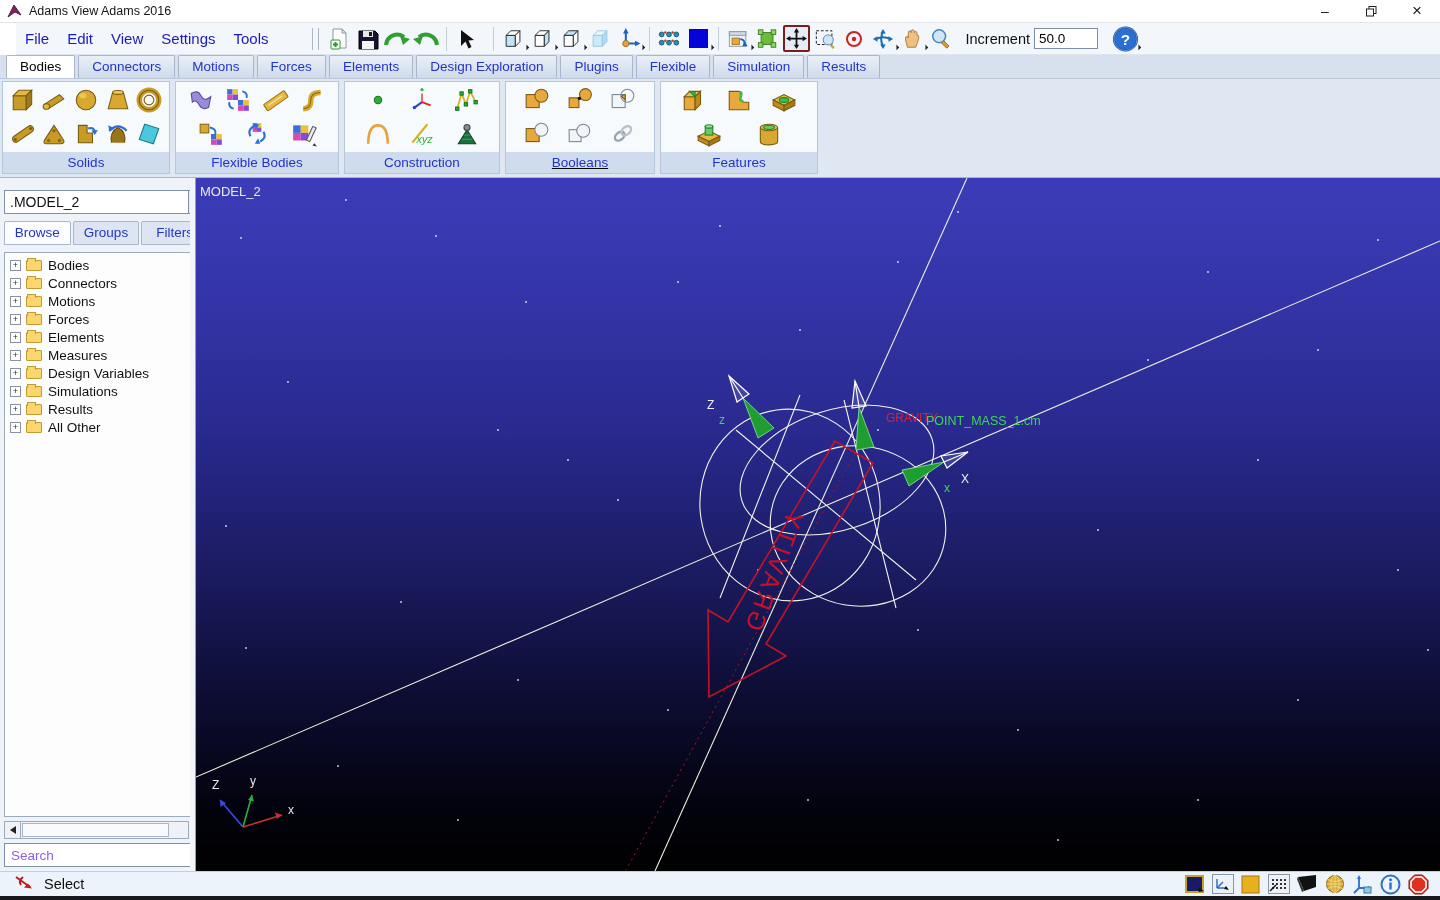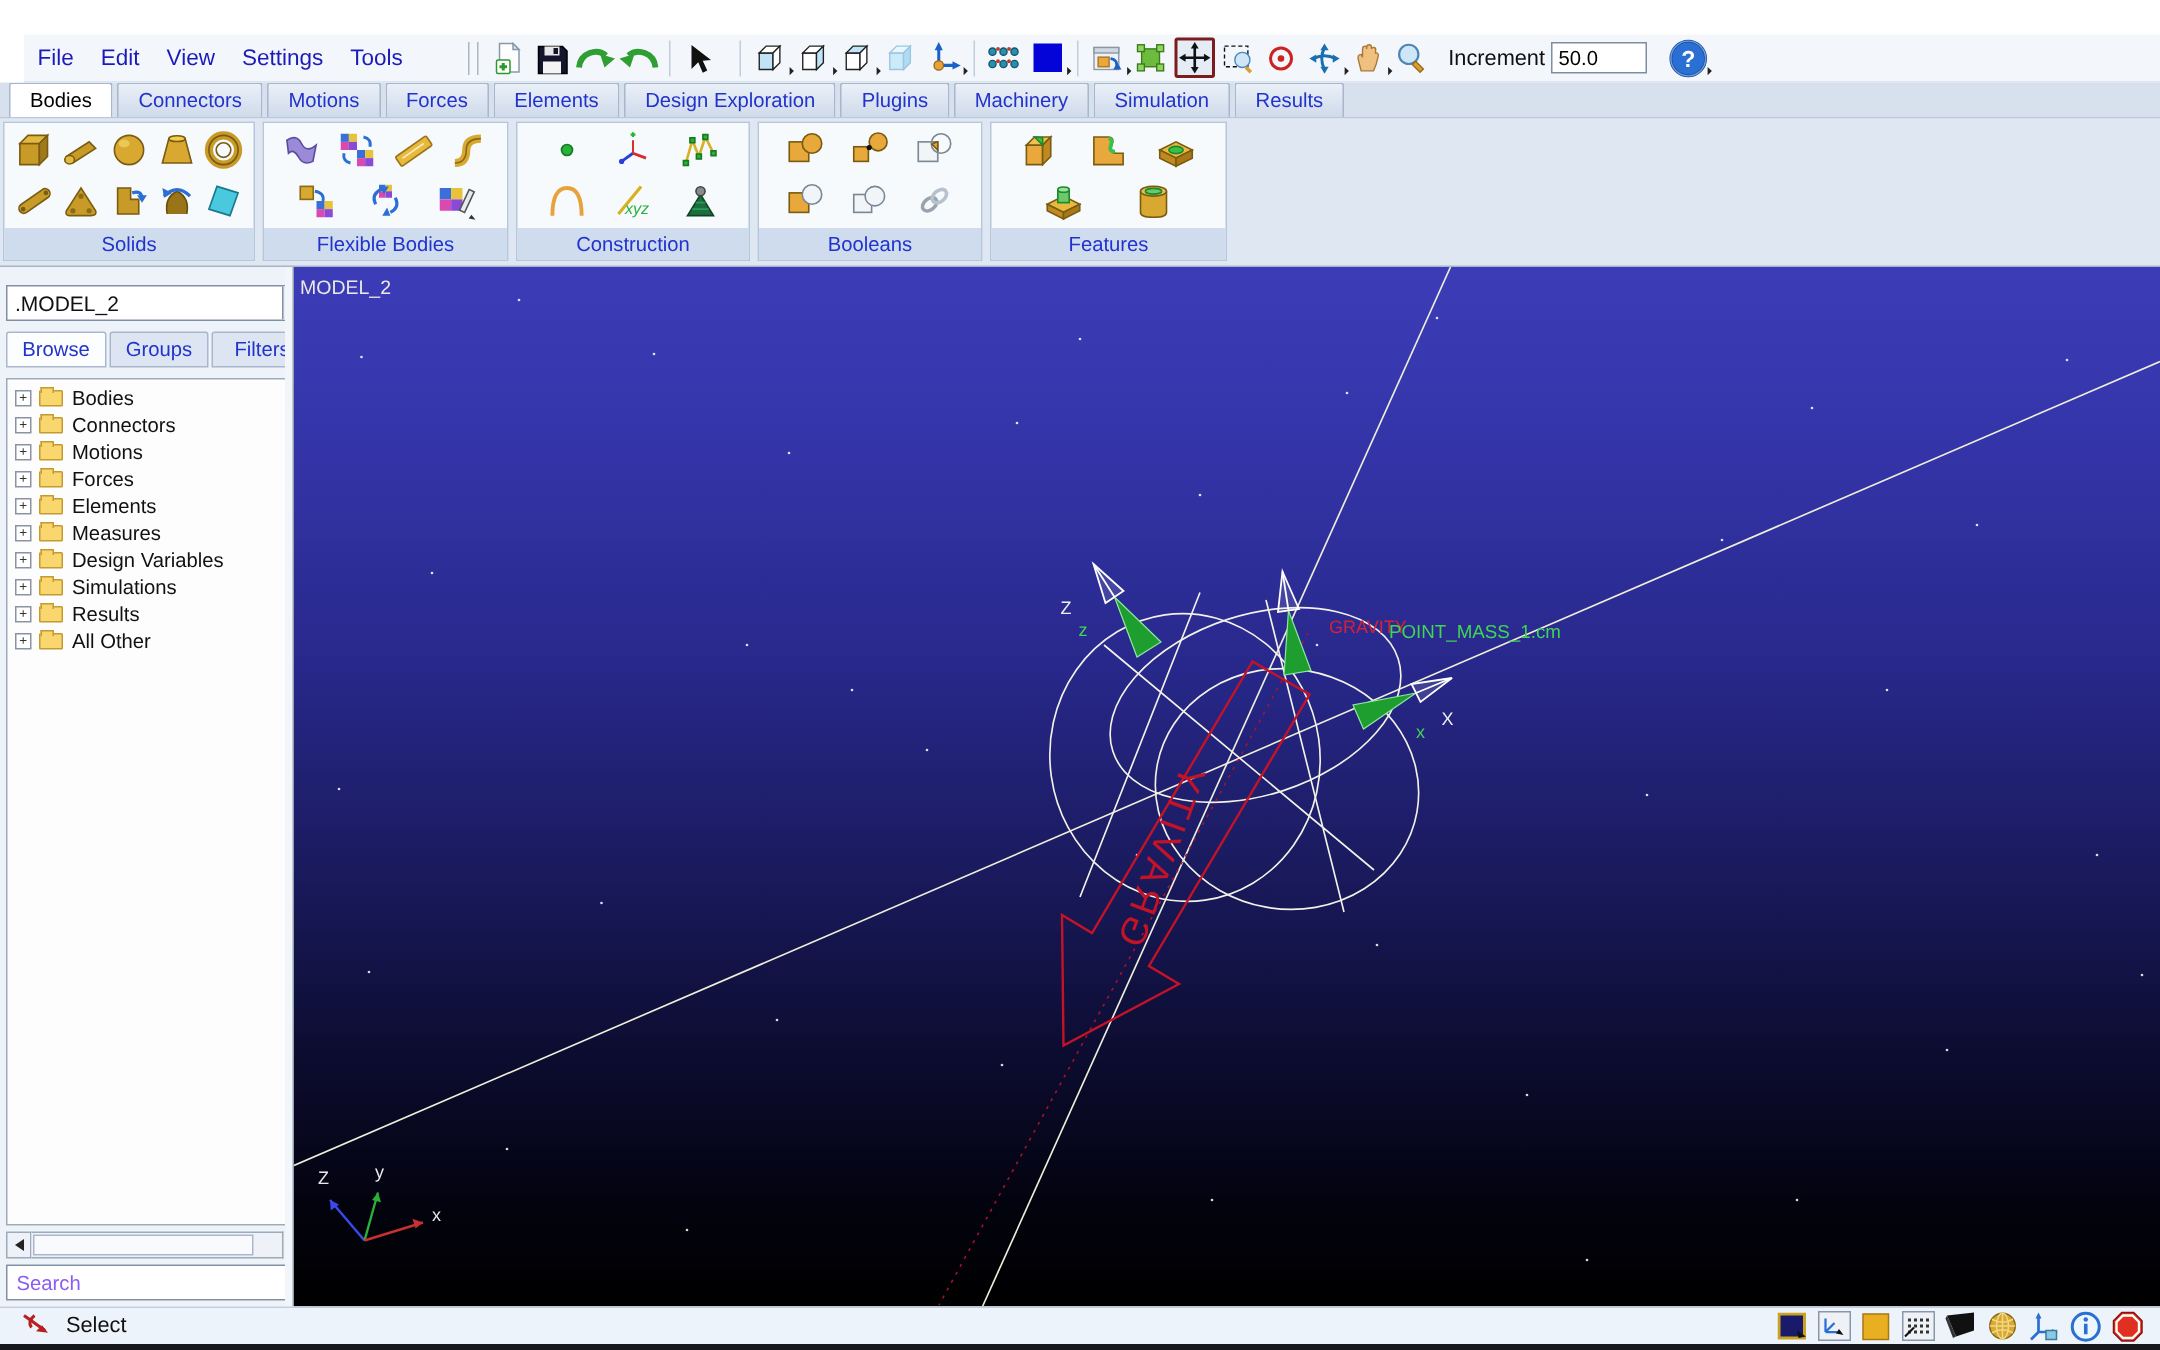--- a/index.html
+++ b/index.html
@@ -70,20 +70,36 @@
   .select-label{font-size:14.5px;color:#101010;margin-left:10px;}
   .sb-icons{margin-left:auto;display:flex;align-items:center;gap:5px;padding-right:10px;}
   .sbicon{width:23px;height:21px;display:flex;align-items:center;justify-content:center;}
   .bottom-strip{position:absolute;left:0;right:0;bottom:0;height:4px;background:#17171e;}
 </style>
 </head>
 <body>
 
 <div id="app">
 
+  <div class="titlebar">
+    <svg class="logo" width="15" height="14" viewBox="0 0 15 14">
+        <polygon points="1,13 7,1 14,11 8,8" fill="#7a2560" stroke="#5c1b49"></polygon>
+      </svg>
+    <span class="title-text">Adams View Adams 2016</span>
+    <div class="win-controls">
+      <div class="winbtn">–</div>
+      <div class="winbtn">
+          <svg width="11" height="11" viewBox="0 0 11 11">
+            <rect x="3" y="0.5" width="7" height="7" fill="none" stroke="#222"></rect>
+            <rect x="0.5" y="3" width="7" height="7" fill="#fff" stroke="#222"></rect>
+          </svg>
+        </div>
+      <div class="winbtn" style="font-size:17px;">×</div>
+    </div>
+  </div>
 
   <div class="menurow">
     <span class="menu-item">File</span>
     <span class="menu-item">Edit</span>
     <span class="menu-item">View</span>
     <span class="menu-item">Settings</span>
     <span class="menu-item">Tools</span>
     <div class="tb-handle"></div>
 
     <div class="ticon">
@@ -266,21 +282,21 @@
   </div>
 
   <div class="tabsrow">
     <div class="rtab active">Bodies</div>
     <div class="rtab">Connectors</div>
     <div class="rtab">Motions</div>
     <div class="rtab">Forces</div>
     <div class="rtab">Elements</div>
     <div class="rtab">Design Exploration</div>
     <div class="rtab">Plugins</div>
-    <div class="rtab">Machinery</div>
+    <div class="rtab">Flexible</div>
     <div class="rtab">Simulation</div>
     <div class="rtab">Results</div>
   </div>
 
   <div class="ribbon">
 
     <div class="rgroup" style="width:168px;">
       <div class="rgroup-body">
         <div class="grow">
           <div class="gicon">
@@ -484,21 +500,21 @@
                 <polygon points="12,8 20,21 4,21" fill="#1c6e3c" stroke="#0c4424"></polygon>
                 <path d="M7,17 h10 M9,13 h6" stroke="#2a9a5a" stroke-width="1.2"></path>
                 <circle cx="12" cy="6" r="2.8" fill="#8a8a8a" stroke="#444"></circle>
               </svg>
             </div>
         </div>
       </div>
       <div class="rgroup-caption">Construction</div>
     </div>
 
-    <div class="rgroup" style="width:150px;">
+    <div class="rgroup" style="width:150px;text-decoration:underline;">
       <div class="rgroup-body">
         <div class="grow">
           <div class="gicon">
               <svg width="26" height="26" viewBox="0 0 24 24">
                 <rect x="2" y="7" width="12" height="12" fill="#e8a83c" stroke="#7a5c10"></rect>
                 <circle cx="16" cy="8" r="6" fill="#e8a83c" stroke="#7a5c10"></circle>
               </svg>
             </div>
           <div class="gicon">
               <svg width="26" height="26" viewBox="0 0 24 24">

